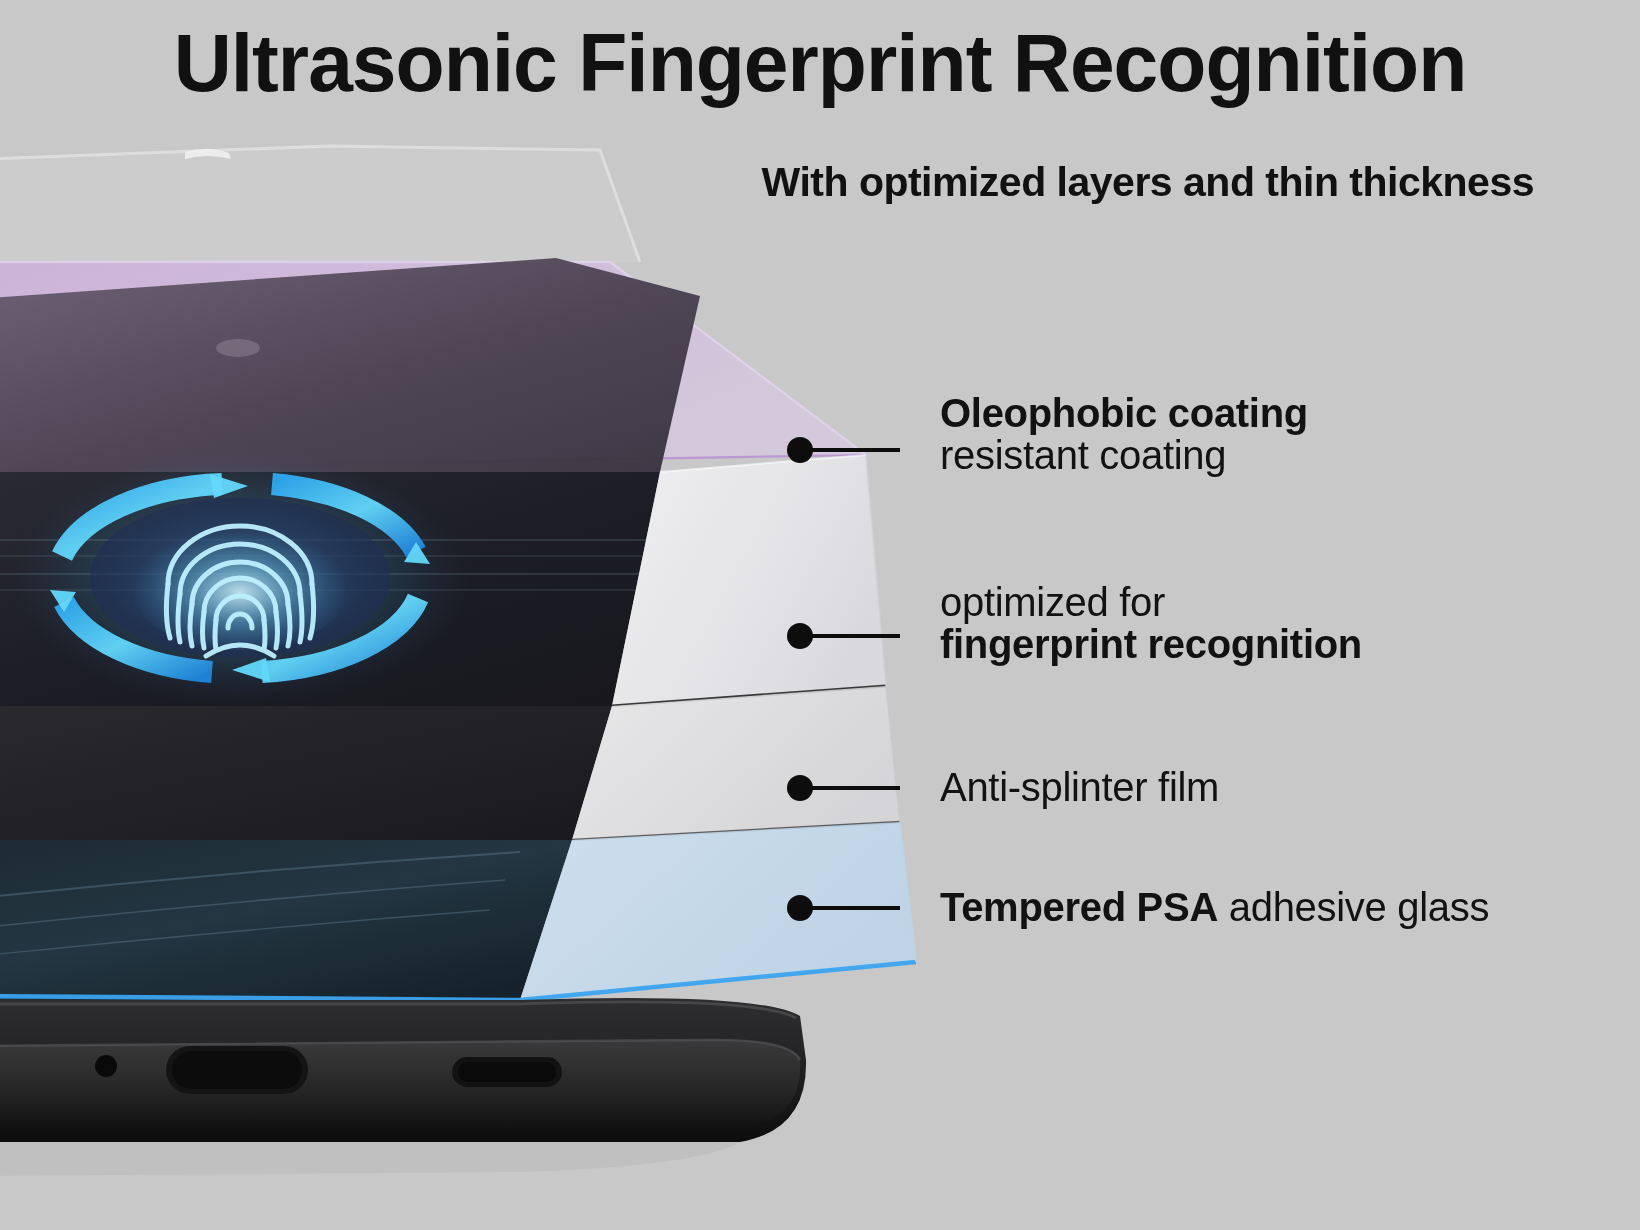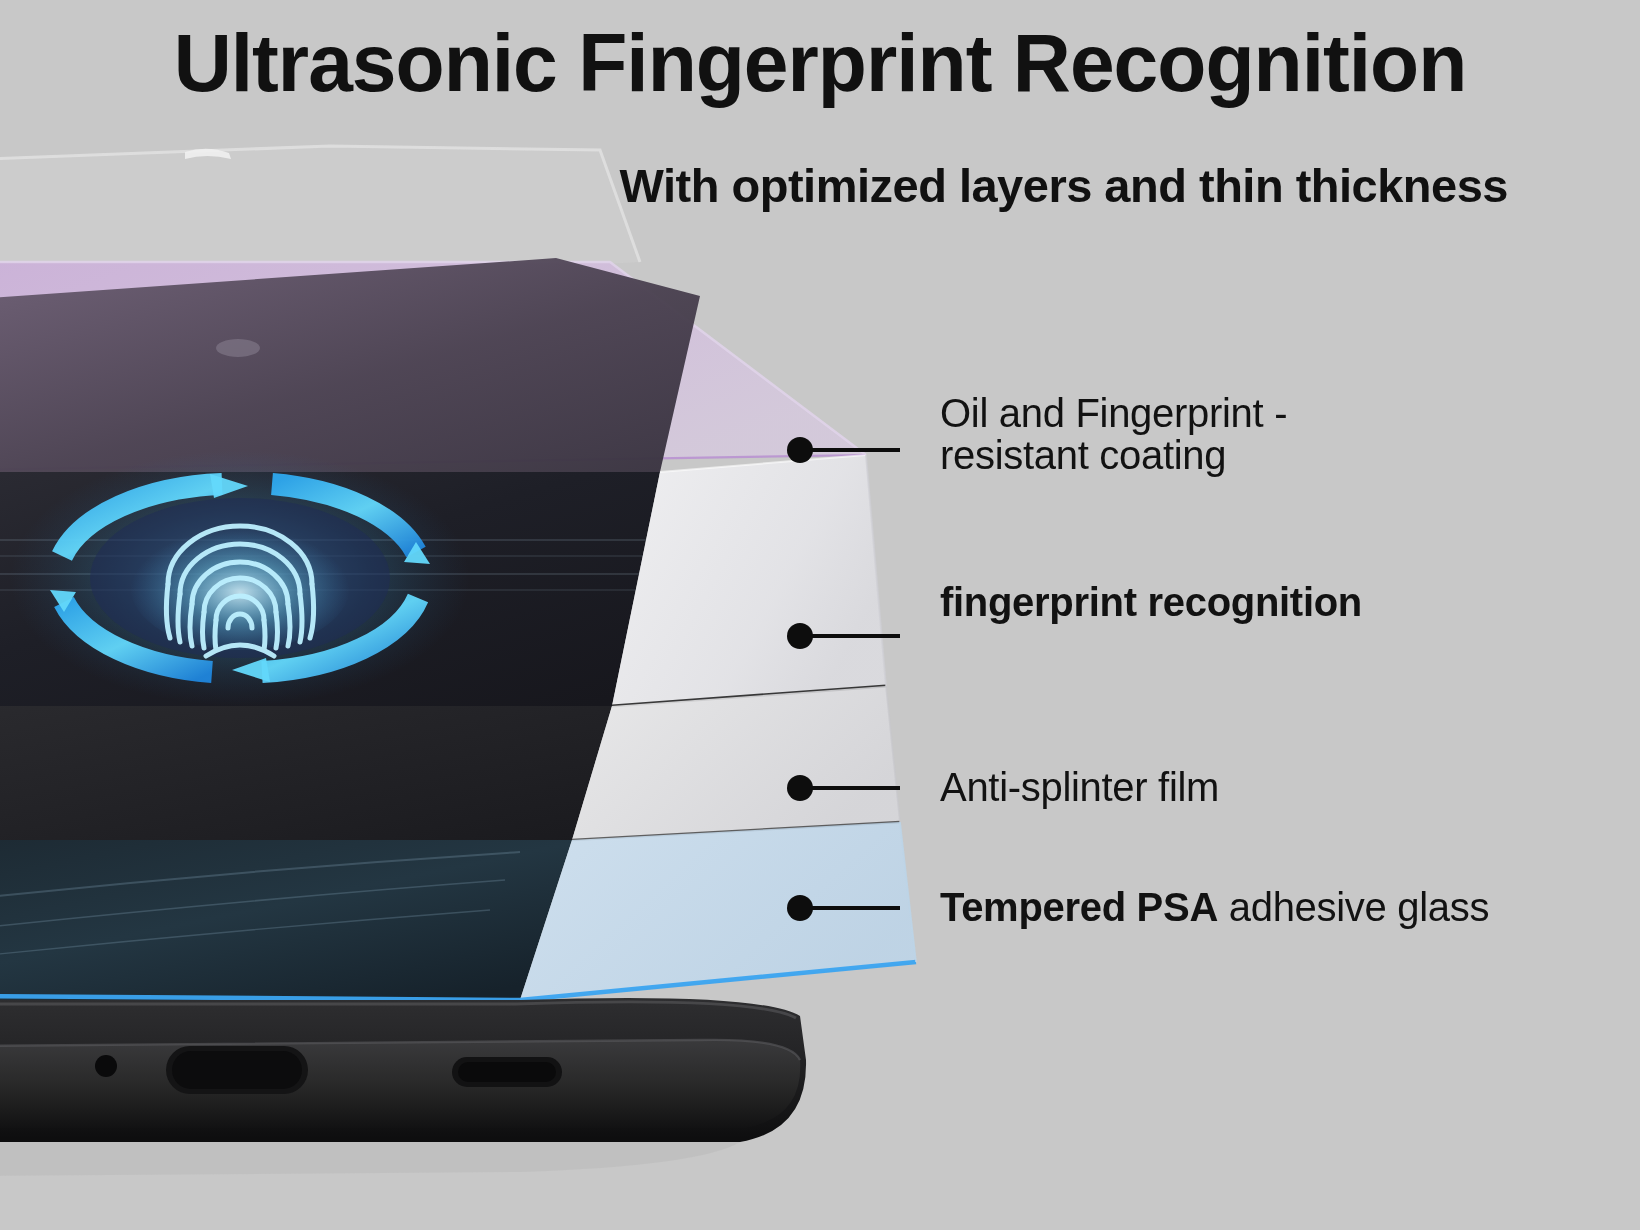--- a/index.html
+++ b/index.html
@@ -16,22 +16,22 @@
   .title{
     position:absolute;left:0;top:22px;width:1640px;
     text-align:center;
     font-size:82px;line-height:1.0;
     font-weight:700;color:#111;
     letter-spacing:-1px;
     transform:scaleX(.98);
     white-space:nowrap;
   }
   .subtitle{
-    position:absolute;right:132px;
-    font-size:47px;line-height:1.0;
+    position:absolute;right:106px;
+    font-size:41px;line-height:1.0;
     font-weight:700;color:#111;
     letter-spacing:-.5px;
     white-space:nowrap;
     text-align:right;
   }
   .sub1{top:162px;}
   .sub2{top:218px;}
 
   
   .illus{position:absolute;left:0;top:0;width:1000px;height:1230px;}
@@ -241,29 +241,30 @@
     </svg>
   </div>
 
   <div class="title">Ultrasonic Fingerprint Recognition</div>
   <div class="subtitle sub1">With optimized layers and thin thickness</div>
 
   <div class="callout">
     <span class="dot" style="left:787px;top:437px;"></span>
     <span class="lead" style="left:810px;top:448px;width:90px;"></span>
     <span class="ctext" style="left:940px;top:392px;">
-      <span class="ln lgt">Oil and Fingerprint -</span>
+      <b class="ln">Oleophobic coating</b>
       <span class="ln lgt">resistant coating</span>
     </span>
   </div>
 
   <div class="callout">
     <span class="dot" style="left:787px;top:623px;"></span>
     <span class="lead" style="left:810px;top:634px;width:90px;"></span>
     <span class="ctext" style="left:940px;top:581px;">
+      <span class="ln lgt">optimized for</span>
       <b class="ln">fingerprint recognition</b>
     </span>
   </div>
 
   <div class="callout">
     <span class="dot" style="left:787px;top:775px;"></span>
     <span class="lead" style="left:810px;top:786px;width:90px;"></span>
     <span class="ctext" style="left:940px;top:766px;">
       <span class="ln lgt">Anti-splinter film</span>
     </span>

